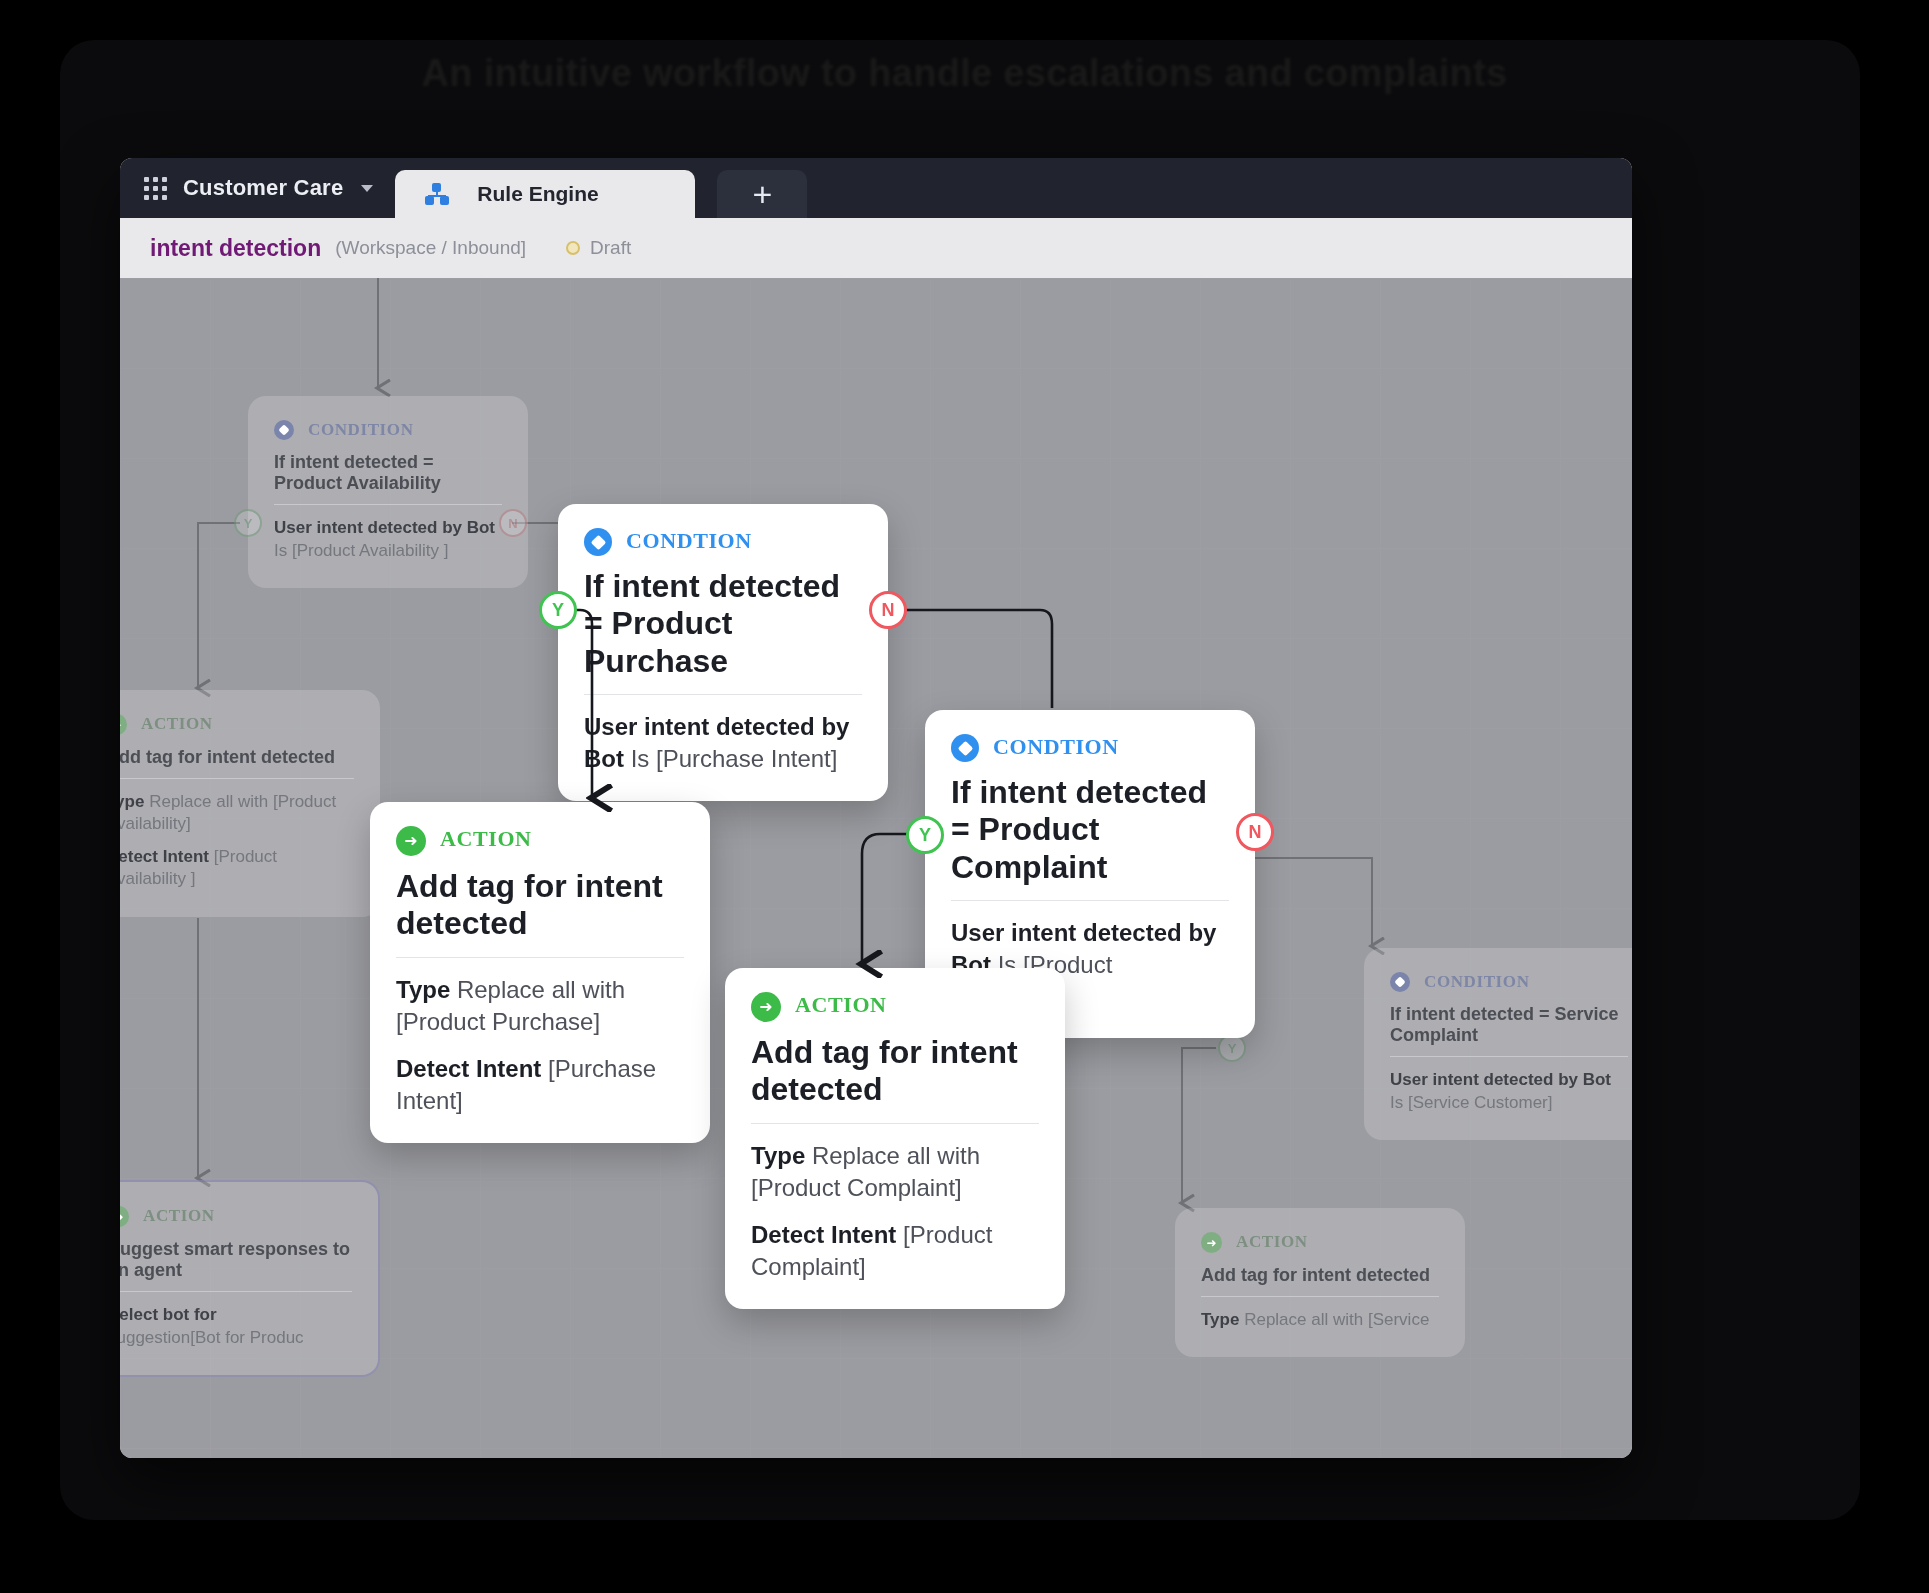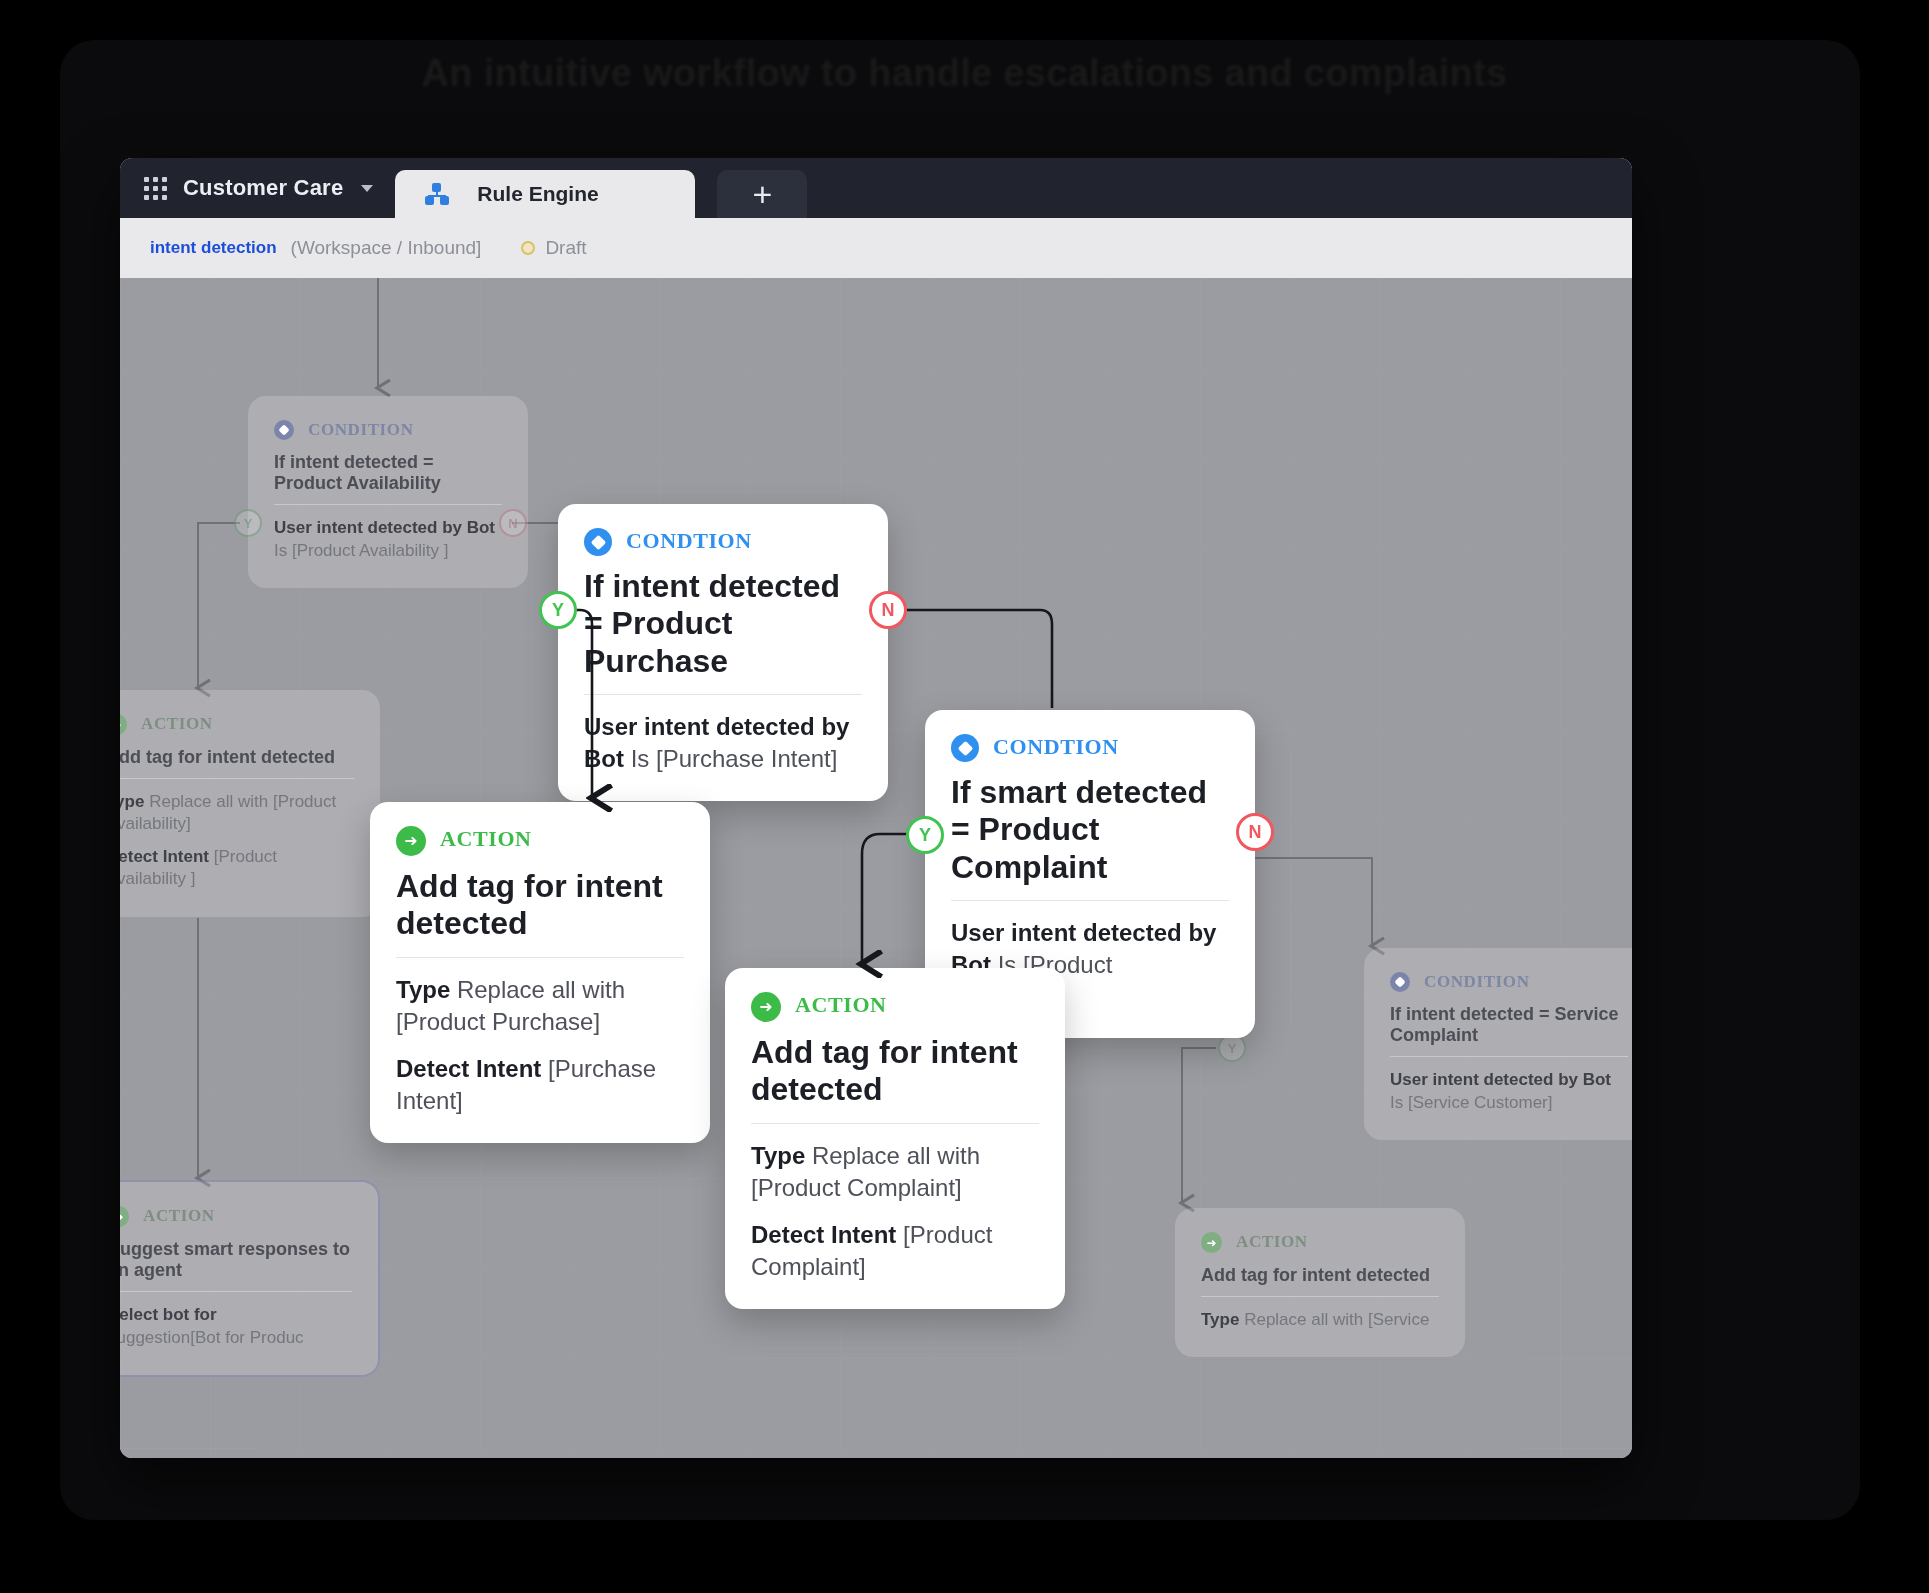--- a/index.html
+++ b/index.html
@@ -115,21 +115,21 @@
   
   .subbar {
     height: 60px;
     background: #e9e9ec;
     display: flex; align-items: center;
     gap: 14px;
     padding: 0 30px;
     position: relative;
     z-index: 3;
   }
-  .flow-title { font-size: 17px; font-weight: 700; color: #1d4ed8; }
+  .flow-title { font-size: 23px; font-weight: 700; color: #701a75; }
   .flow-path  { font-size: 19px; color: #8d9099; }
   .status-chip { display: flex; align-items: center; gap: 10px; margin-left: 26px; }
   .status-dot {
     width: 14px; height: 14px; border-radius: 50%;
     border: 2px solid #d8c06a; background: #f1e6bd;
   }
   .status-text { font-size: 19px; color: #8d9099; }
 
   
   .canvas {
@@ -420,21 +420,21 @@
         </div>
       </div>
 
       <div class="node-card" style="left:805px; top:432px; width:330px;">
         <div class="node-kind">
           <span class="ico-cond">
               <i></i>
             </span>
           <span class="kind-label cond">CONDTION</span>
         </div>
-        <div class="node-title">If smart detected = Product Complaint</div>
+        <div class="node-title">If intent detected = Product Complaint</div>
         <div class="node-row">
           <b>User intent detected by Bot</b>
           <span>Is [Product Complaint]</span>
         </div>
       </div>
       <div class="port y" style="left:786px; top:538px;">Y</div>
       <div class="port n" style="left:1116px; top:535px;">N</div>
 
       <div class="node-card" style="left:605px; top:690px; width:340px;">
         <div class="node-kind">

